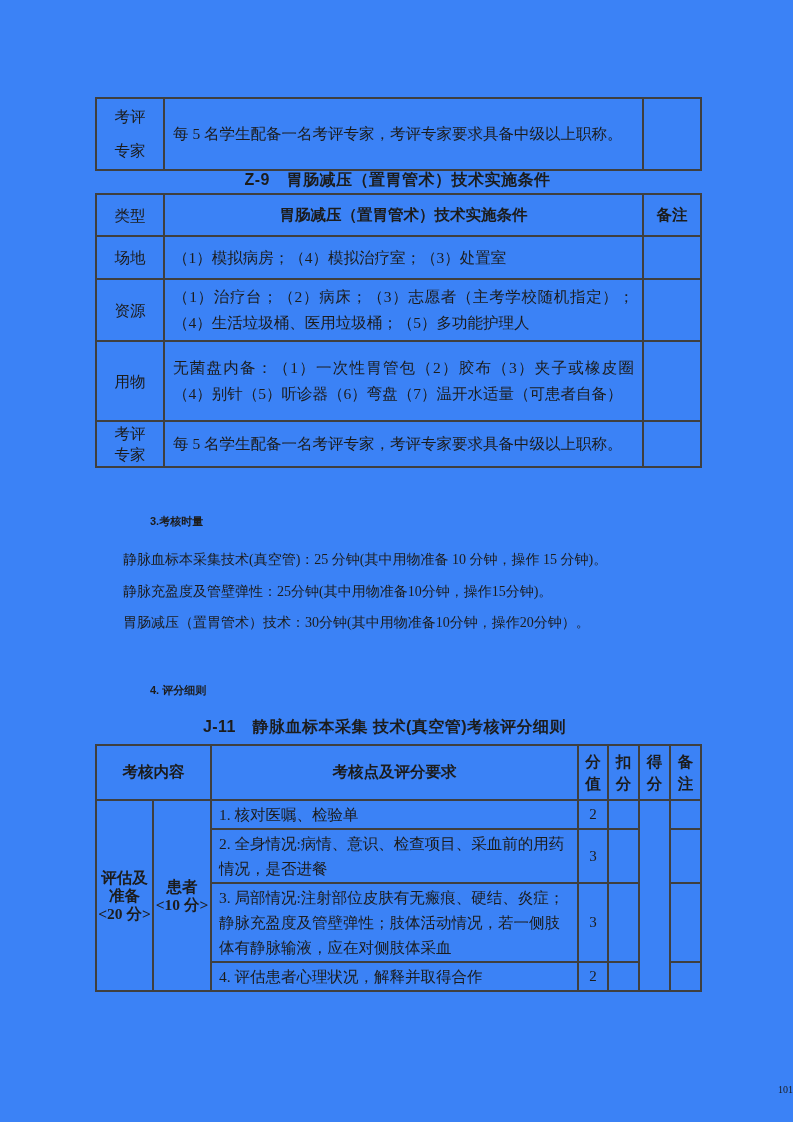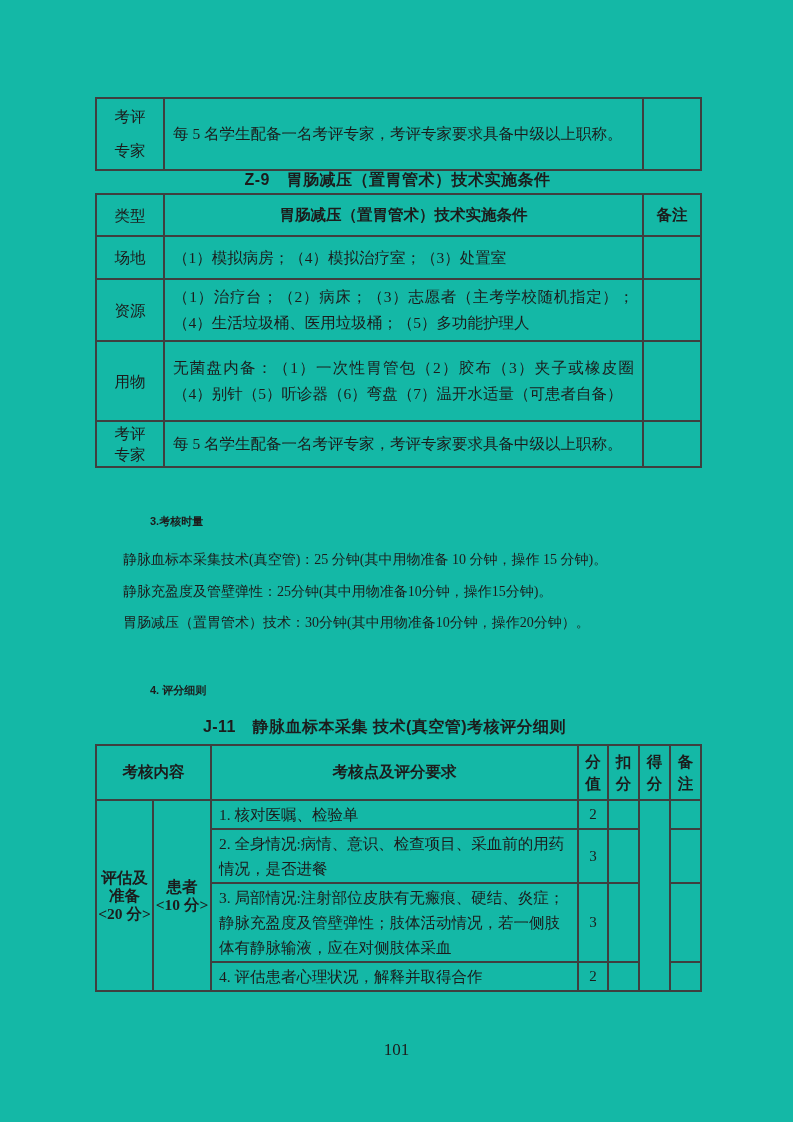--- a/index.html
+++ b/index.html
@@ -1,37 +1,37 @@
 <!DOCTYPE html>
 <html><head>
 <meta charset="utf-8">
 <style>
   html,body { margin:0; padding:0; background:#e8e8e8; }
   .page {
-    position:relative; width:793px; height:1122px; background:#14b8a6;
+    position:relative; width:793px; height:1122px; background:#3b82f6;
     margin:0 auto; overflow:hidden;
     font-family:"Liberation Serif","DejaVu Serif",serif; color:#1c1c1c;
   }
   .abs { position:absolute; }
   table { border-collapse:collapse; table-layout:fixed; }
   td, th { border:2px solid #3f3f3f; box-sizing:border-box; overflow:hidden;
            font-size:15.5px; font-weight:normal; vertical-align:middle; }
   .preline { white-space:pre-line; }
   .gothic { font-family:"Liberation Sans","DejaVu Sans",sans-serif; font-weight:bold; }
   .boldserif { font-weight:bold; }
   .center { text-align:center; }
   .lab { text-align:center; line-height:21px; }
   .content-cell { padding:2px 8px; line-height:26px; text-align:justify; }
   .doc-title { font-size:16px; text-align:center; letter-spacing:0.5px; }
   .heading { font-size:11px; }
   .paras p { margin:0; text-indent:2em; line-height:31.5px; font-size:14px; text-align:justify; }
   .crit { padding:1px 7px; line-height:25px; text-align:left; }
   .scorecell { text-align:center; font-size:15px; }
   .vhead { text-align:center; line-height:22px; font-weight:bold; }
-  .pagenum { font-size:17px; text-align:center; width:100%; }
+  .pagenum { font-size:10px; text-align:right; width:100%;margin-top:44px; }
 </style>
 </head>
 <body>
 
 <div class="page">
 
   <table class="abs" style="left:95px; top:97px; width:605px;">
     <colgroup>
         <col style="width:68px">
         <col style="width:479px">

